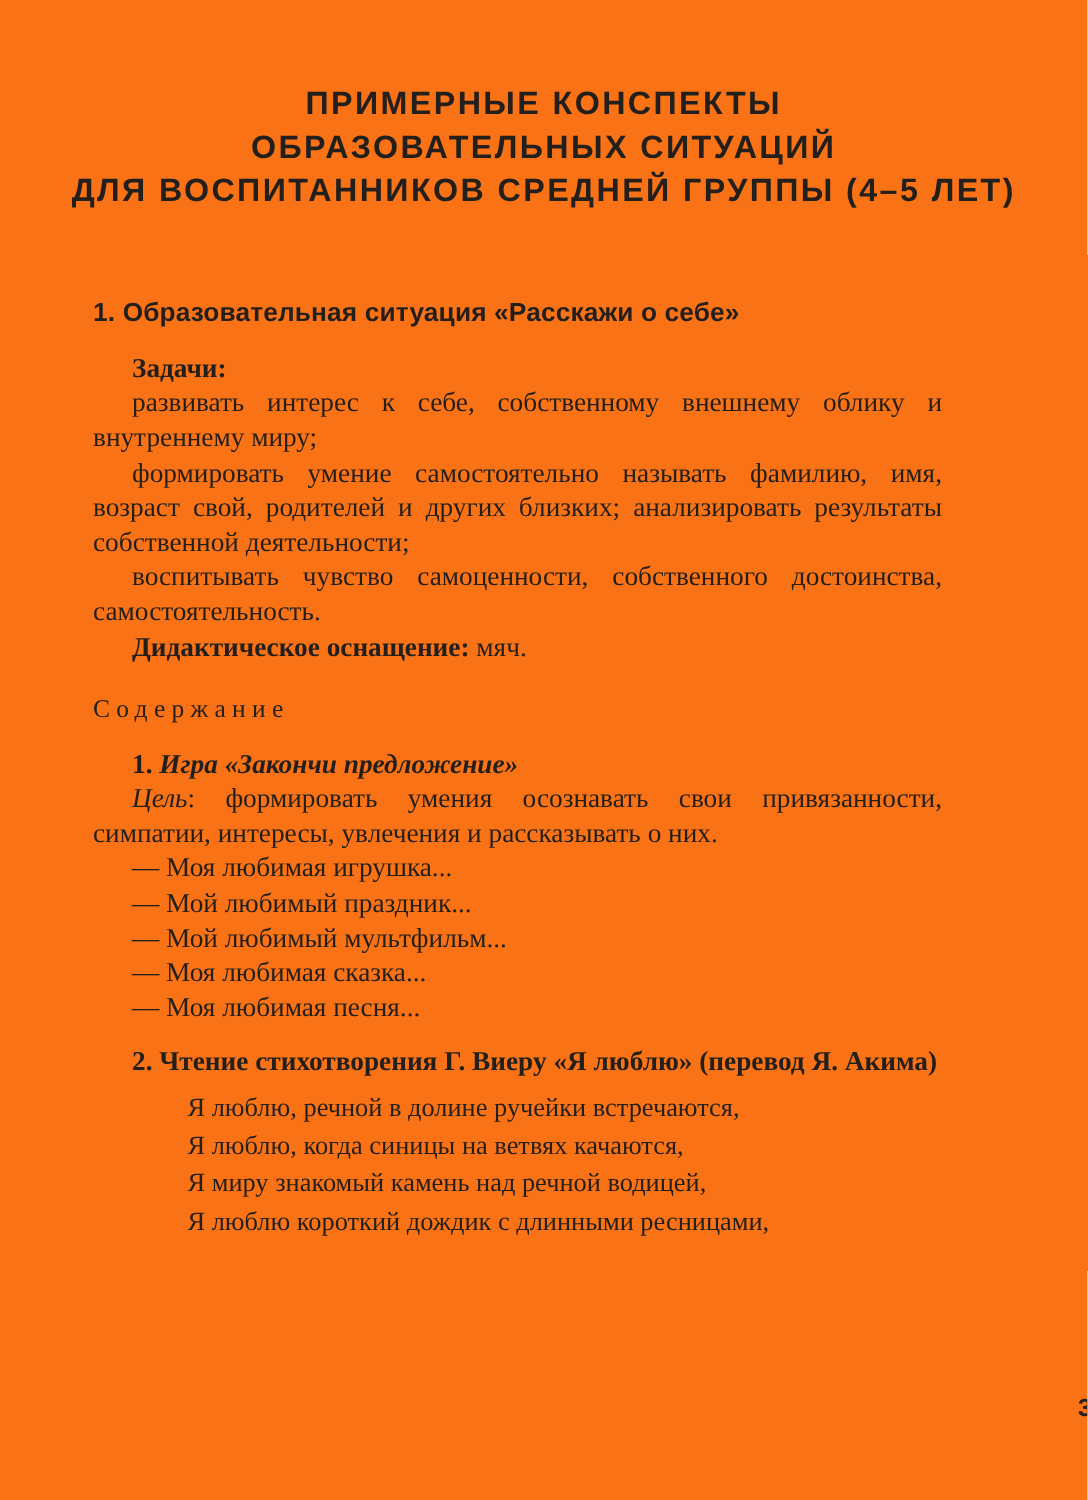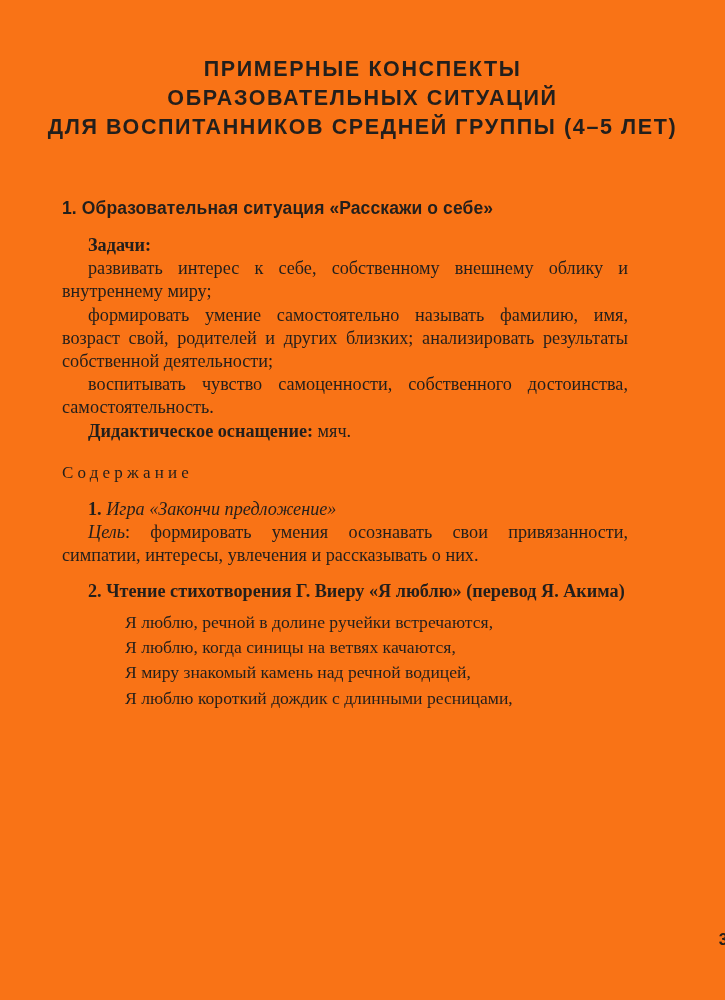--- a/index.html
+++ b/index.html
@@ -57,21 +57,21 @@
     line-height: 23.2px;
     text-align: justify;
     text-justify: inter-word;
     margin: 0;
     text-indent: 26px;
     hyphens: manual;
   }
 
   .b { font-weight: bold; }
   .i { font-style: italic; }
-  .bi { font-weight: normal; font-style: italic; }
+  .bi { font-weight: bold; font-style: italic; }
 
   .sub-head {
     font-family: "Liberation Serif", "DejaVu Serif", serif;
     font-size: 18.2px;
     line-height: 23.2px;
     font-weight: bold;
     margin: 0;
     text-indent: 26px;
   }
 
@@ -147,20 +147,27 @@
 
     <p class="body"><span class="b">Дидактическое оснащение:</span> <span>мяч.</span></p>
 
     <p class="center-head">Содержание</p>
 
     <p class="sub-head"><span class="b">1.</span> <span class="bi">Игра «Закончи предложение»</span></p>
 
     <p class="body"><span class="i">Цель</span><span>: формировать умения осознавать свои привязанно­сти, симпатии, интересы, увлечения и рассказывать о них.</span></p>
 
 
+    <ul class="dash-list">
+      <li>— Моя любимая игрушка...</li>
+      <li>— Мой любимый праздник...</li>
+      <li>— Мой любимый мультфильм...</li>
+      <li>— Моя любимая сказка...</li>
+      <li>— Моя любимая песня...</li>
+    </ul>
 
     <div class="gap-md"></div>
 
     <p class="sub-head">2. Чтение стихотворения Г. Виеру «Я люблю» (перевод Я. Акима)</p>
 
     <div class="poem">
       <span class="pline">Я люблю, речной в долине ручейки встречаются,</span>
       <span class="pline">Я люблю, когда синицы на ветвях качаются,</span>
       <span class="pline">Я миру знакомый камень над речной водицей,</span>
       <span class="pline">Я люблю короткий дождик с длинными ресницами,</span>

